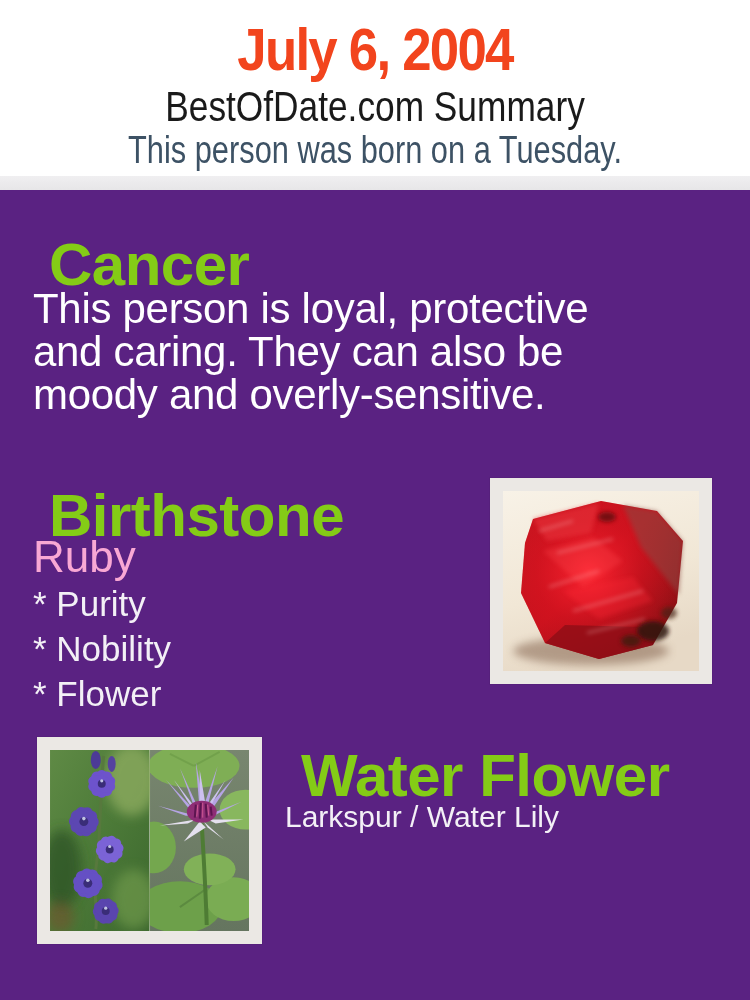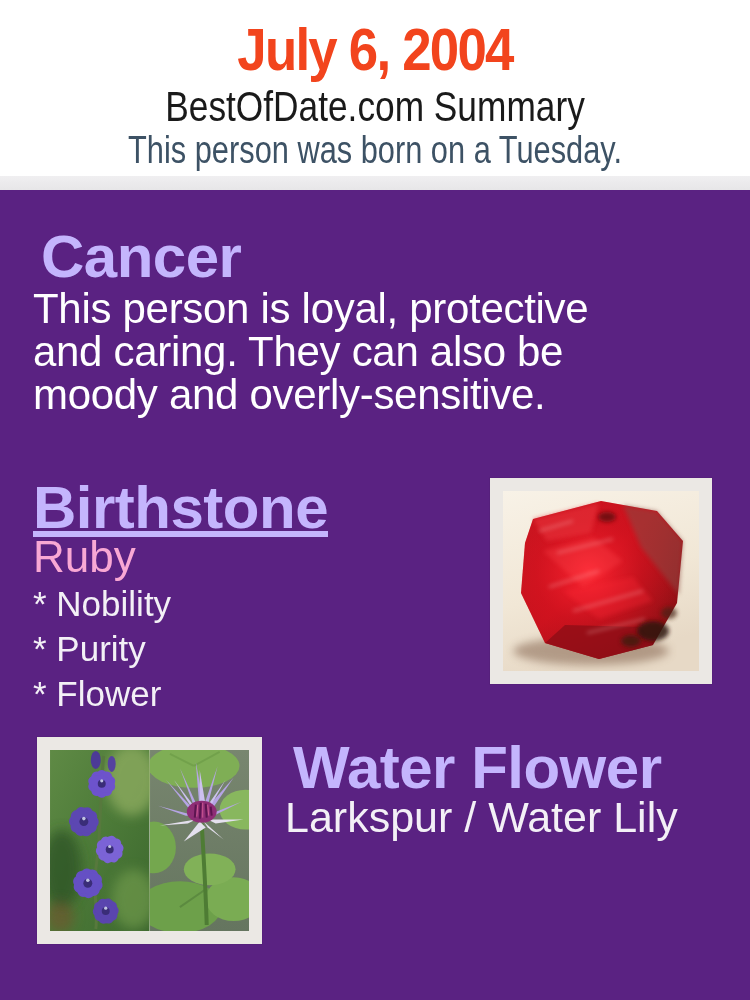--- a/index.html
+++ b/index.html
@@ -17,36 +17,36 @@
   .tagline{position:absolute;left:0;top:130px;width:750px;text-align:center;
         font-size:38px;line-height:40px;font-weight:400;color:#3d5265;
         transform:scaleX(0.81);transform-origin:50% 0;white-space:nowrap;}
 
   .divider{position:absolute;left:0;top:176px;width:750px;height:14px;
         background:linear-gradient(#f0eff1,#e7e6e8);}
 
   
   .main{position:absolute;left:0;top:190px;width:750px;height:810px;background:#5a2282;}
 
-  .h-big{position:absolute;font-size:60px;line-height:62px;font-weight:700;color:#c4b5fd;
-        letter-spacing:-0.5px;white-space:nowrap;margin:8px;}
+  .h-big{position:absolute;font-size:60px;line-height:62px;font-weight:700;color:#84cc16;
+        letter-spacing:-0.5px;white-space:nowrap;margin:16px;}
   .cancer-h{left:33px;top:28px;}
   .cancer-p{position:absolute;left:33px;top:97px;width:630px;margin:0;
         font-size:42px;line-height:43px;font-weight:400;color:#ffffff;letter-spacing:-0.3px;}
 
-  .stone-h{left:25px;top:279px;text-decoration:underline;}
+  .stone-h{left:33px;top:279px;}
   .stone-name{position:absolute;left:33px;top:342px;font-size:44px;line-height:50px;
         color:#f9a8d4;white-space:nowrap;}
   .traits{position:absolute;list-style:none;margin:0;padding:0;
         font-size:35px;color:#f3f0f6;}
   .traits li{height:45px;line-height:45px;white-space:nowrap;}
   .stone-traits{left:33px;top:391px;}
 
   .flower-h{left:285px;top:539px;}
-  .flower-name{position:absolute;left:285px;top:603px;font-size:43px;line-height:48px;
+  .flower-name{position:absolute;left:285px;top:603px;font-size:30px;line-height:48px;
         color:#f3f0f6;white-space:nowrap;}
   .flower-traits{left:285px;top:653px;}
 
   
   .photo-frame{position:absolute;box-sizing:border-box;padding:13px;background:#ebe8e4;
         box-shadow:0 0 0 1px rgba(0,0,0,0.04);margin:0;}
   .ruby-frame{left:490px;top:288px;width:222px;height:206px;}
   .ruby-frame svg{display:block;width:196px;height:180px;}
   .flower-frame{left:37px;top:547px;width:225px;height:207px;}
   .flower-inner{display:flex;width:199px;height:181px;}
@@ -66,22 +66,22 @@
   <div class="divider"></div>
 
   <main class="main">
 
     <h2 class="h-big cancer-h">Cancer</h2>
     <p class="cancer-p">This person is loyal, protective and caring. They can also be moody and overly-sensitive.</p>
 
     <h2 class="h-big stone-h">Birthstone</h2>
     <div class="stone-name">Ruby</div>
     <ul class="traits stone-traits">
+      <li>* Purity</li>
       <li>* Nobility</li>
-      <li>* Purity</li>
       <li>* Flower</li>
     </ul>
 
     <figure class="photo-frame ruby-frame">
       <svg viewBox="0 0 196 180" aria-hidden="true">
         <defs>
           <linearGradient id="rbg" x1="0" y1="0" x2="0.3" y2="1">
             <stop offset="0" stop-color="#f8f2e7"></stop>
             <stop offset="0.6" stop-color="#f1e7d6"></stop>
             <stop offset="1" stop-color="#e7d9c6"></stop>

